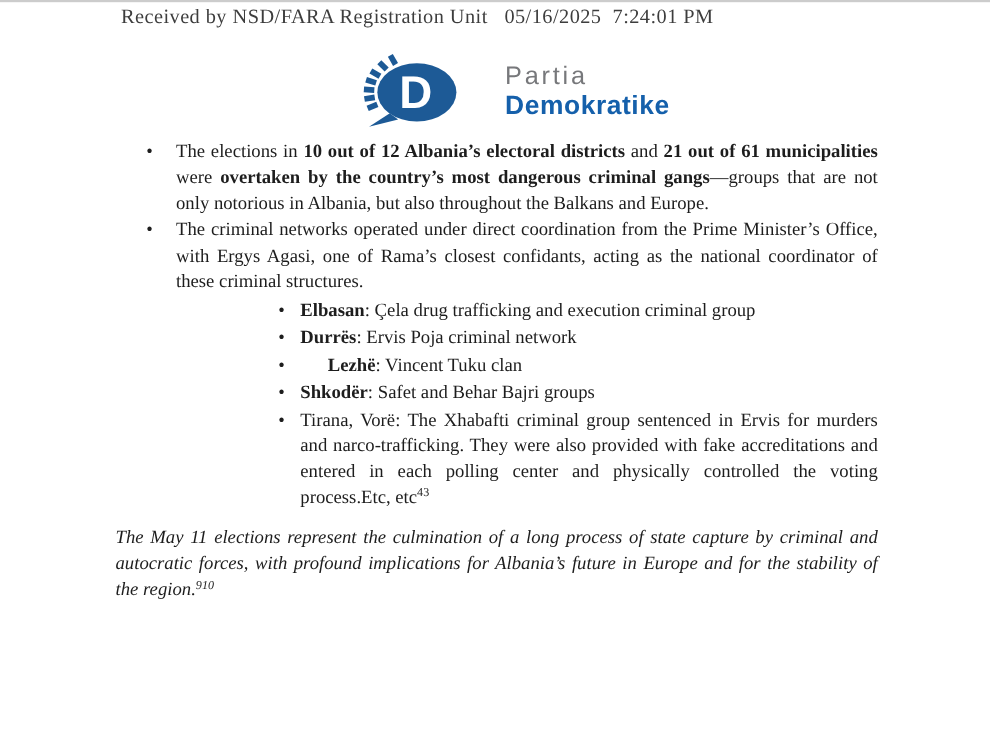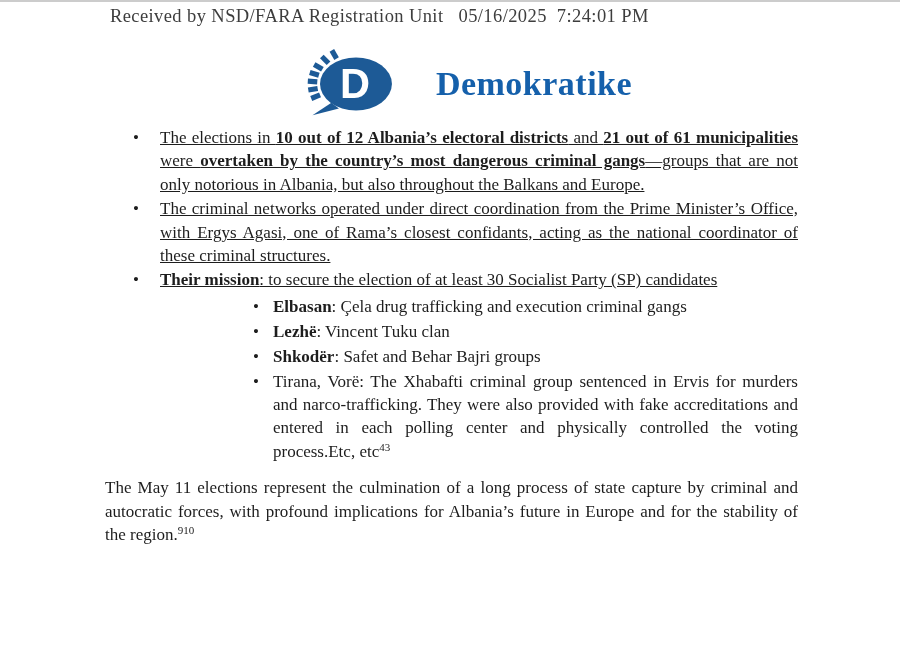--- a/index.html
+++ b/index.html
@@ -23,33 +23,33 @@
     display:flex;align-items:center;justify-content:center;
     margin:20px 0 0 14px;gap:42px;height:70px;
   }
   .emblem{color:var(--emblem-blue);display:block;}
   .logo-text{display:flex;flex-direction:column;justify-content:center;}
   .logo-l1{
     font-family:"Liberation Sans", sans-serif;font-size:23px;
     color:var(--logo-gray);letter-spacing:2.5px;line-height:26px;
   }
   .logo-l2{
-    font-family:Liberation Serif, serif;font-size:34px;font-weight:bold;
+    font-family:Liberation Sans, sans-serif;font-size:24px;font-weight:bold;
     color:var(--logo-blue);letter-spacing:0.5px;line-height:31px;
   }
   .content{
     margin:8px 102px 0 105px;font-size:17px;line-height:23.4px;text-align:justify;
   }
   ul{margin:0;padding:0;list-style:none;}
-  .bullets-l1 > li{padding-left:55px;position:relative;margin-bottom:1px;text-decoration:underline;}
+  .bullets-l1 > li{padding-left:55px;position:relative;margin-bottom:1px;}
   .bullets-l1 > li::before{content:"\2022";position:absolute;left:28px;}
   .bullets-l2{margin-top:3px;}
   .bullets-l2 > li{padding-left:168px;position:relative;margin-bottom:1.5px;}
   .bullets-l2 > li::before{content:"\2022";position:absolute;left:148px;}
-  .closing{margin:13px 0 17px 0;}
+  .closing{margin:13px 0 17px 0;font-style:italic;}
   sup{font-size:11px;line-height:0;vertical-align:6px;}
 </style>
 </head>
 <body>
 
 <div class="page">
 
   <div class="received">Received by NSD/FARA Registration Unit   05/16/2025  7:24:01 PM</div>
 
   <div class="logo-row">
@@ -61,32 +61,33 @@
         <line x1="38.8" y1="28.9" x2="29.2" y2="26"></line>
         <line x1="37.1" y1="35.8" x2="27.1" y2="35.1"></line>
         <line x1="37.5" y1="42.8" x2="27.6" y2="44.4"></line>
         <line x1="40" y1="49.6" x2="30.7" y2="53.4"></line>
       </g>
       <ellipse cx="78" cy="38" rx="38" ry="28" fill="currentColor"></ellipse>
       <polygon points="52,58 32,71 60,64" fill="currentColor"></polygon>
       <text x="77" y="53" text-anchor="middle" fill="#ffffff" font-family="Liberation Sans, sans-serif" font-size="44" font-weight="bold">D</text>
     </svg>
     <div class="logo-text">
+      <div class="logo-l1">Partia</div>
       <div class="logo-l2">Demokratike</div>
     </div>
   </div>
 
   <section class="content">
     <ul class="bullets-l1">
       <li><span>The elections in </span><span style="font-weight: bold;">10 out of 12 Albania’s electoral districts</span><span> and </span><span style="font-weight: bold;">21 out of 61 municipalities</span><span> were </span><span style="font-weight: bold;">overtaken by the country’s most dangerous criminal gangs</span><span>—groups that are not only notorious in Albania, but also throughout the Balkans and Europe.</span></li>
       <li><span>The criminal networks operated under direct coordination from the Prime Minister’s Office, with Ergys Agasi, one of Rama’s closest confidants, acting as the national coordinator of these criminal structures.</span></li>
-      <li><span style="font-weight: bold;">Their mission</span><span>: to secure the election of at least 30 Socialist Party (SP) candidates</span></li>
     </ul>
     <ul class="bullets-l2">
-      <li><span style="font-weight: bold;">Elbasan</span><span>: Çela drug trafficking and execution criminal gangs</span></li>
-      <li><span style="font-weight: bold;">Lezhë</span><span>: Vincent Tuku clan</span></li>
+      <li><span style="font-weight: bold;">Elbasan</span><span>: Çela drug trafficking and execution criminal group</span></li>
+      <li><span style="font-weight: bold;">Durrës</span><span>: Ervis Poja criminal network</span></li>
+      <li><span style="font-weight: bold; margin-left: 25px;">Lezhë</span><span>: Vincent Tuku clan</span></li>
       <li><span style="font-weight: bold; margin-top: 16px;">Shkodër</span><span>: Safet and Behar Bajri groups</span></li>
       <li><span style="font-weight: normal;">Tirana, Vorë</span><span>: The Xhabafti criminal group sentenced in Ervis for murders and narco-trafficking. They were also provided with fake accreditations and entered in each polling center and physically controlled the voting process.Etc, etc</span><sup>43</sup></li>
     </ul>
     <p class="closing"><span>The May 11 elections represent the culmination of a long process of state capture by criminal and autocratic forces, with profound implications for Albania’s future in Europe and for the stability of the region.</span><sup>910</sup></p>
   </section>
 
 </div>
 
 </body></html>

